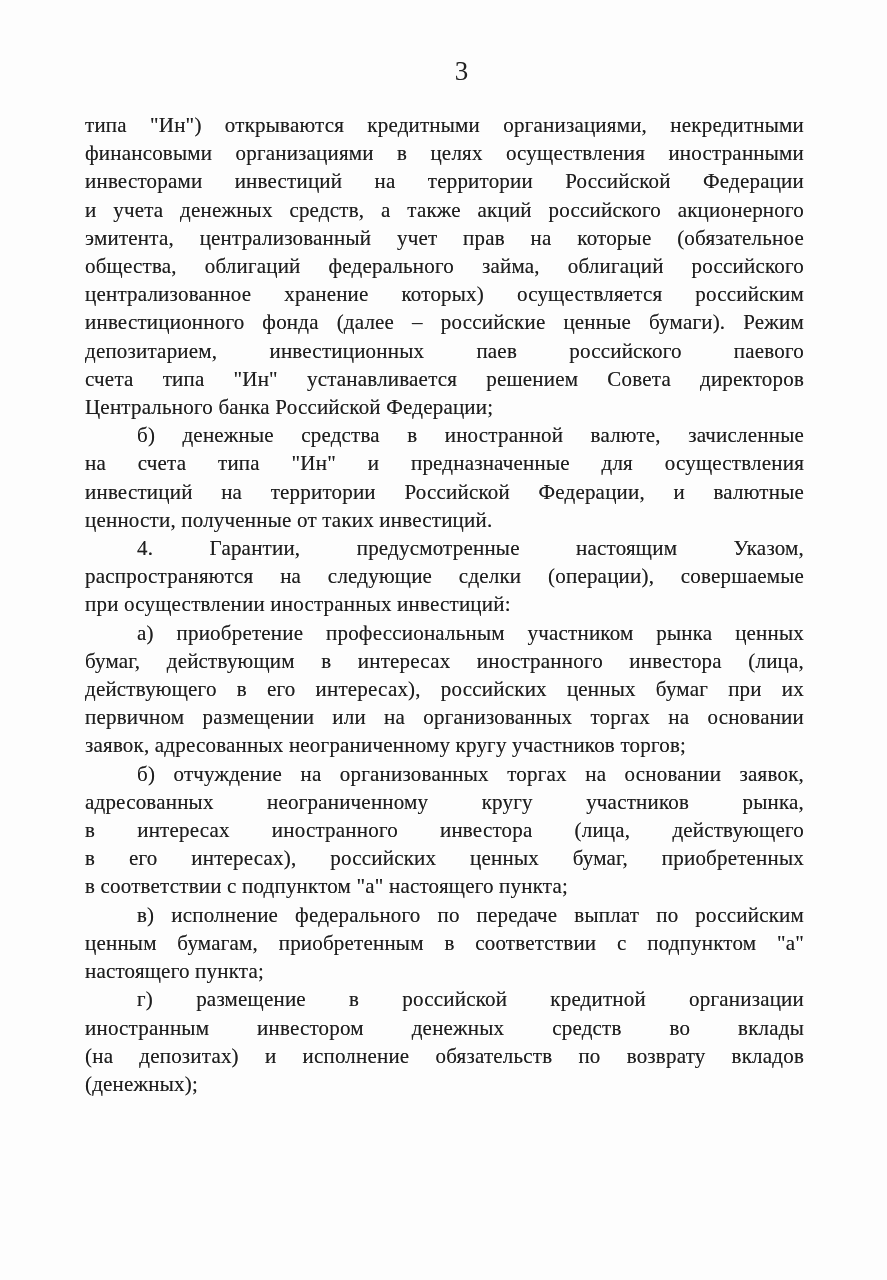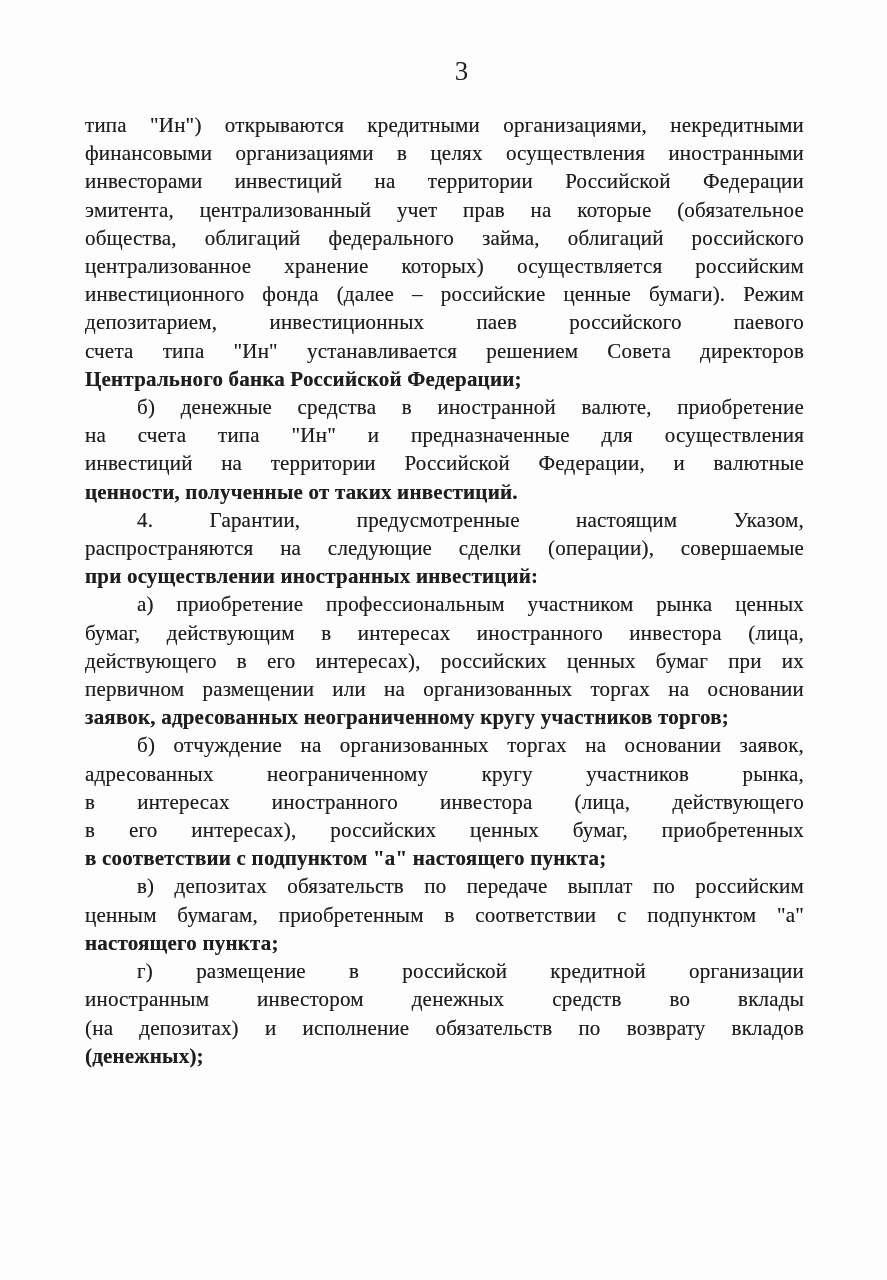--- a/index.html
+++ b/index.html
@@ -38,43 +38,44 @@
   .paragraph { margin: 0; }
   .line {
     font-size: 21px;
     line-height: 28.2px;
     text-align: justify;
     text-align-last: justify;
     white-space: normal;
     letter-spacing: 0.2px;
     text-shadow: 0 0 0.5px rgba(20,20,20,0.55);
   }
-  .line.last { text-align-last: left; font-weight: bold; }
+  .line.last { text-align-last: left; }
   .line.indent { text-indent: 52px; }
 </style>
 </head>
 <body>
 
 <div class="page">
   <div class="page-number">3</div>
   <div class="content">
       <div class="paragraph">
         <div class="line">типа "Ин") открываются кредитными организациями, некредитными</div>
         <div class="line">финансовыми организациями в целях осуществления иностранными</div>
         <div class="line">инвесторами инвестиций на территории Российской Федерации</div>
+        <div class="line">и учета денежных средств, а также акций российского акционерного</div>
         <div class="line">эмитента, централизованный учет прав на которые (обязательное</div>
         <div class="line">общества, облигаций федерального займа, облигаций российского</div>
         <div class="line">централизованное хранение которых) осуществляется российским</div>
         <div class="line">инвестиционного фонда (далее – российские ценные бумаги). Режим</div>
         <div class="line">депозитарием, инвестиционных паев российского паевого</div>
         <div class="line">счета типа "Ин" устанавливается решением Совета директоров</div>
         <div class="line last">Центрального банка Российской Федерации;</div>
       </div>
       <div class="paragraph">
-        <div class="line indent">б) денежные средства в иностранной валюте, приобретение</div>
+        <div class="line indent">б) денежные средства в иностранной валюте, зачисленные</div>
         <div class="line">на счета типа "Ин" и предназначенные для осуществления</div>
         <div class="line">инвестиций на территории Российской Федерации, и валютные</div>
         <div class="line last">ценности, полученные от таких инвестиций.</div>
       </div>
       <div class="paragraph">
         <div class="line indent">4. Гарантии, предусмотренные настоящим Указом,</div>
         <div class="line">распространяются на следующие сделки (операции), совершаемые</div>
         <div class="line last">при осуществлении иностранных инвестиций:</div>
       </div>
       <div class="paragraph">
@@ -85,21 +86,21 @@
         <div class="line last">заявок, адресованных неограниченному кругу участников торгов;</div>
       </div>
       <div class="paragraph">
         <div class="line indent">б) отчуждение на организованных торгах на основании заявок,</div>
         <div class="line">адресованных неограниченному кругу участников рынка,</div>
         <div class="line">в интересах иностранного инвестора (лица, действующего</div>
         <div class="line">в его интересах), российских ценных бумаг, приобретенных</div>
         <div class="line last">в соответствии с подпунктом "а" настоящего пункта;</div>
       </div>
       <div class="paragraph">
-        <div class="line indent">в) депозитах обязательств по передаче выплат по российским</div>
+        <div class="line indent">в) исполнение федерального по передаче выплат по российским</div>
         <div class="line">ценным бумагам, приобретенным в соответствии с подпунктом "а"</div>
         <div class="line last">настоящего пункта;</div>
       </div>
       <div class="paragraph">
         <div class="line indent">г) размещение в российской кредитной организации</div>
         <div class="line">иностранным инвестором денежных средств во вклады</div>
         <div class="line">(на депозитах) и исполнение обязательств по возврату вкладов</div>
         <div class="line last">(денежных);</div>
       </div>
     </div>

